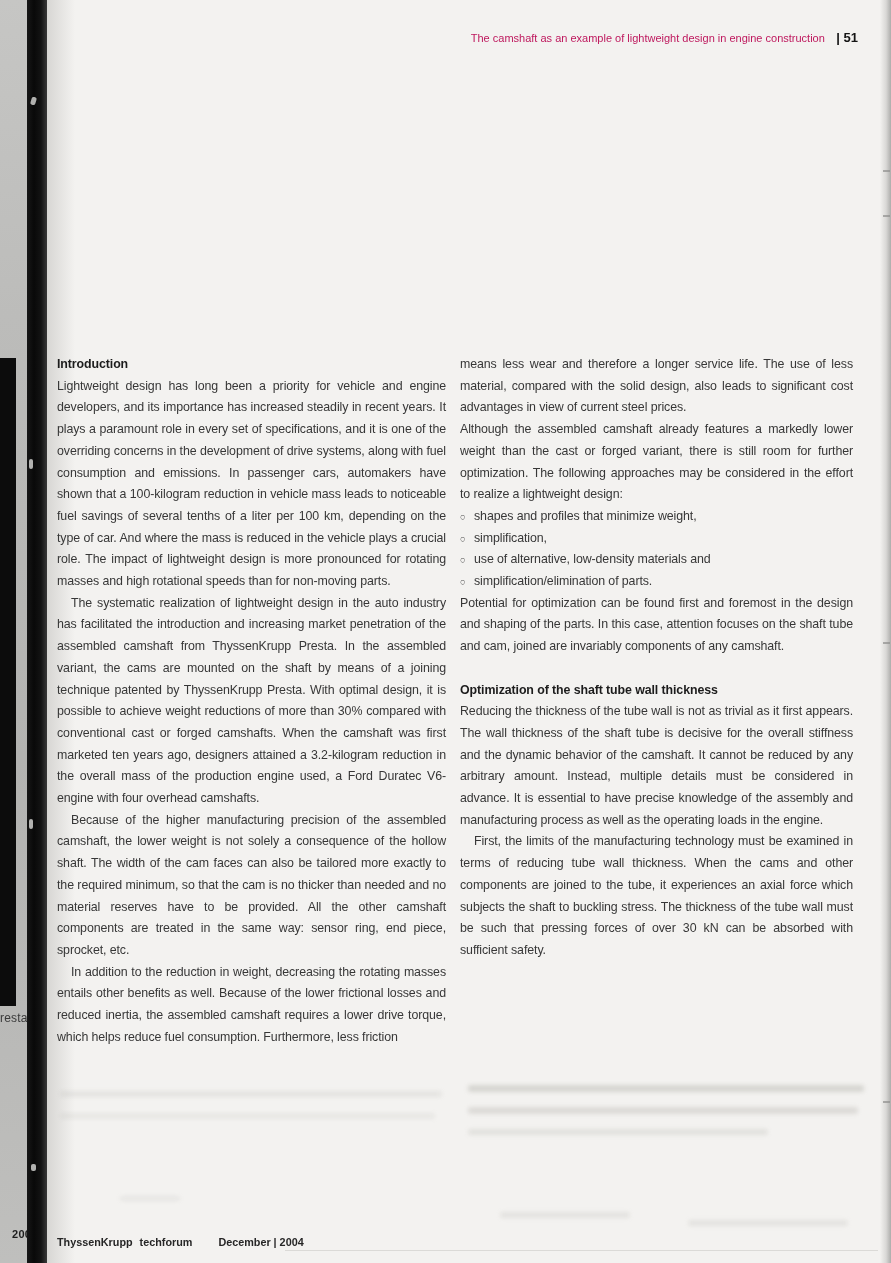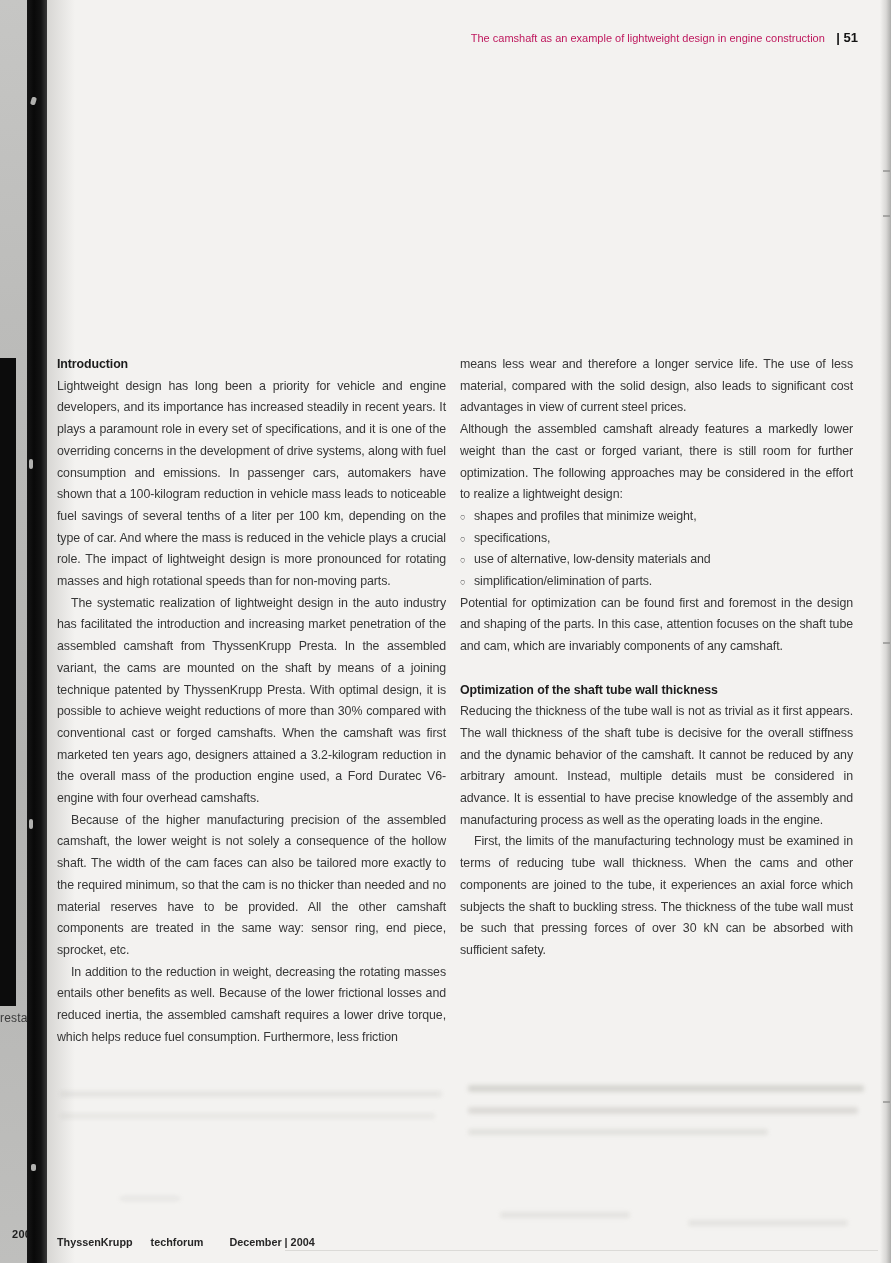--- a/index.html
+++ b/index.html
@@ -78,21 +78,21 @@
   .bullet-row { display:flex; }
   .bullet-marker { flex:0 0 14px; font-size:9.5px; color:#4d4d4d; line-height:21.7px; }
   .bullet-text { flex:1; text-align:left; }
 
   
   .footer {
     position:absolute; left:57px; top:1236px; font-size:10.8px; color:#262626;
     white-space:nowrap;
   }
   .footer .brand { font-weight:bold; }
-  .footer .brand-product { font-weight:bold; margin-left:15px; }
+  .footer .brand-product { font-weight:bold; margin-left:4px; }
   .footer .issue { font-weight:bold; margin-left:23px; }
   .footer-rule {
     position:absolute; left:285px; top:1250px; width:593px; height:1px;
     background:#dbdad7;
   }
 
   
   .ghost { position:absolute; filter:blur(2px); border-radius:3px; }
   .g1 { left:468px; top:1085px; width:396px; height:7px; background:rgba(150,148,140,0.30); }
   .g2 { left:60px;  top:1091px; width:382px; height:6px; background:rgba(150,148,140,0.14); }
@@ -144,32 +144,32 @@
       <p class="para">means less wear and therefore a longer service life. The use of less material, compared with the solid design, also leads to significant cost advantages in view of current steel prices.</p>
 
       <p class="para">Although the assembled camshaft already features a markedly lower weight than the cast or forged variant, there is still room for further optimization. The following approaches may be considered in the effort to realize a lightweight design:</p>
 
       <div class="bullet-row">
         <span class="bullet-marker">○</span>
         <span class="bullet-text">shapes and profiles that minimize weight,</span>
       </div>
       <div class="bullet-row">
         <span class="bullet-marker">○</span>
-        <span class="bullet-text">specifications,</span>
+        <span class="bullet-text">simplification,</span>
       </div>
       <div class="bullet-row">
         <span class="bullet-marker">○</span>
         <span class="bullet-text">use of alternative, low-density materials and</span>
       </div>
       <div class="bullet-row">
         <span class="bullet-marker">○</span>
         <span class="bullet-text">simplification/elimination of parts.</span>
       </div>
 
-      <p class="para">Potential for optimization can be found first and foremost in the design and shaping of the parts. In this case, attention focuses on the shaft tube and cam, which are invariably components of any camshaft.</p>
+      <p class="para">Potential for optimization can be found first and foremost in the design and shaping of the parts. In this case, attention focuses on the shaft tube and cam, joined are invariably components of any camshaft.</p>
 
       <div class="heading">Optimization of the shaft tube wall thickness</div>
       <p class="para">Reducing the thickness of the tube wall is not as trivial as it first appears. The wall thickness of the shaft tube is decisive for the overall stiffness and the dynamic behavior of the camshaft. It cannot be reduced by any arbitrary amount. Instead, multiple details must be considered in advance. It is essential to have precise knowledge of the assembly and manufacturing process as well as the operating loads in the engine.</p>
       <p class="para indent">First, the limits of the manufacturing technology must be examined in terms of reducing tube wall thickness. When the cams and other components are joined to the tube, it experiences an axial force which subjects the shaft to buckling stress. The thickness of the tube wall must be such that pressing forces of over 30 kN can be absorbed with sufficient safety.</p>
     </div>
 
   </div>
 
   <div class="ghost g1"></div>
   <div class="ghost g2"></div>

